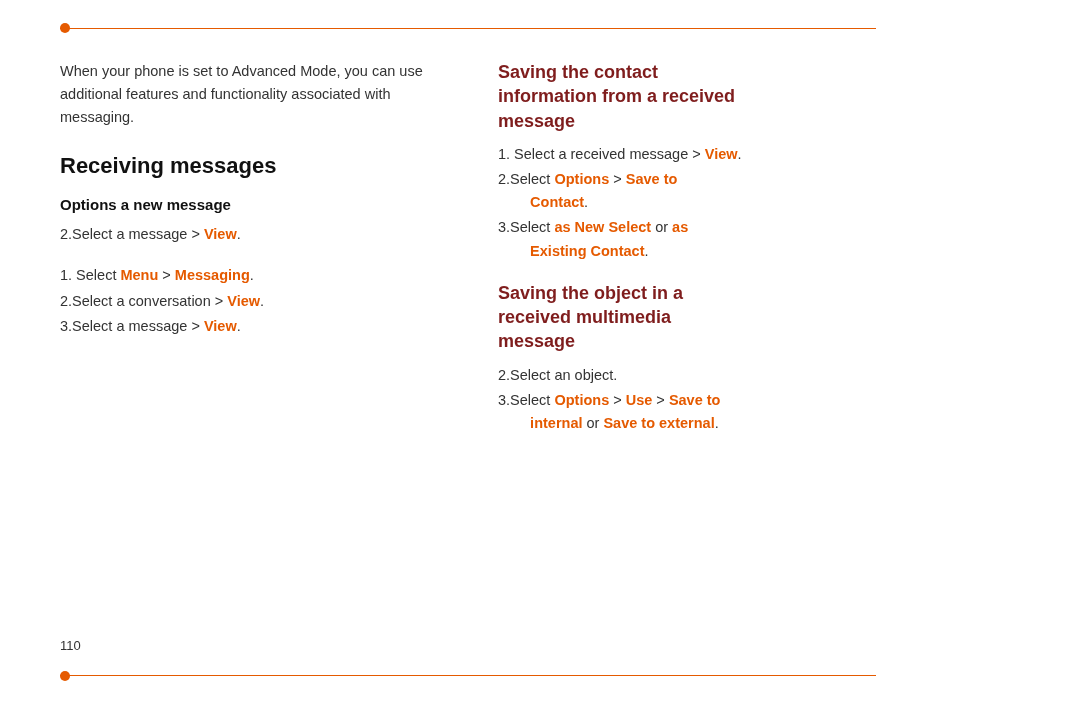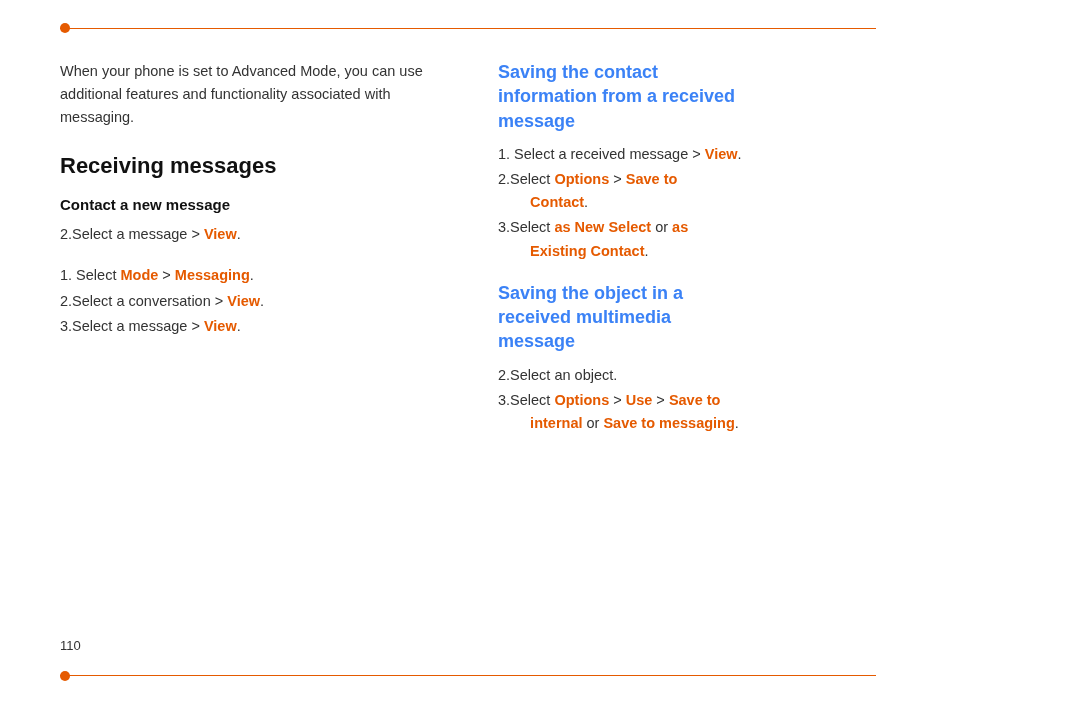--- a/index.html
+++ b/index.html
@@ -134,67 +134,67 @@
     }
 
     .bold-orange {
       color: #e55a00;
       font-weight: bold;
     }
 
     .right-section-title {
       font-size: 18px;
       font-weight: bold;
-      color: #3b82f6;
+      color: #7f1d1d;
       margin-bottom: 10px;
       line-height: 1.35;
     }
   </style>
 </head>
 <body>
 
 <div class="page-container">
 
   <div class="top-dot"></div>
   <div class="top-rule"></div>
 
   <div class="content-area">
 
     <div class="left-column">
 
       <p class="intro-text">When your phone is set to Advanced Mode, you can use additional features and functionality associated with messaging.</p>
 
       <div class="section-title">Receiving messages</div>
 
-      <div class="subsection-title">Contact a new message</div>
+      <div class="subsection-title">Options a new message</div>
       <ul class="instruction-list">
         <li>2.Select a message &gt; <span class="bold-orange">View</span>.</li>
       </ul>
 
       <ul class="instruction-list">
-        <li>1.  Select <span class="bold-orange">Mode</span> &gt; <span class="bold-orange">Messaging</span>.</li>
+        <li>1.  Select <span class="bold-orange">Menu</span> &gt; <span class="bold-orange">Messaging</span>.</li>
         <li>2.Select a conversation &gt; <span class="bold-orange">View</span>.</li>
         <li>3.Select a message &gt; <span class="bold-orange">View</span>.</li>
       </ul>
 
     </div>
 
     <div class="right-column">
 
       <div class="right-section-title">Saving the contact<br>information from a received<br>message</div>
       <ul class="instruction-list">
         <li>1. Select a received message &gt; <span class="bold-orange">View</span>.</li>
         <li>2.Select <span class="bold-orange">Options</span> &gt; <span class="bold-orange">Save to<br>&nbsp;&nbsp;&nbsp;&nbsp;Contact</span>.</li>
         <li>3.Select <span class="bold-orange">as New Select</span> or <span class="bold-orange">as<br>&nbsp;&nbsp;&nbsp;&nbsp;Existing Contact</span>.</li>
       </ul>
 
       <div class="right-section-title">Saving the object in a<br>received multimedia<br>message</div>
       <ul class="instruction-list">
         <li>2.Select an object.</li>
-        <li>3.Select <span class="bold-orange">Options</span> &gt; <span class="bold-orange">Use</span> &gt; <span class="bold-orange">Save to<br>&nbsp;&nbsp;&nbsp;&nbsp;internal</span> or <span class="bold-orange">Save to messaging</span>.</li>
+        <li>3.Select <span class="bold-orange">Options</span> &gt; <span class="bold-orange">Use</span> &gt; <span class="bold-orange">Save to<br>&nbsp;&nbsp;&nbsp;&nbsp;internal</span> or <span class="bold-orange">Save to external</span>.</li>
       </ul>
 
     </div>
 
   </div>
 
   <div class="bottom-dot"></div>
   <div class="bottom-rule"></div>
   <div class="page-number">110</div>
 

